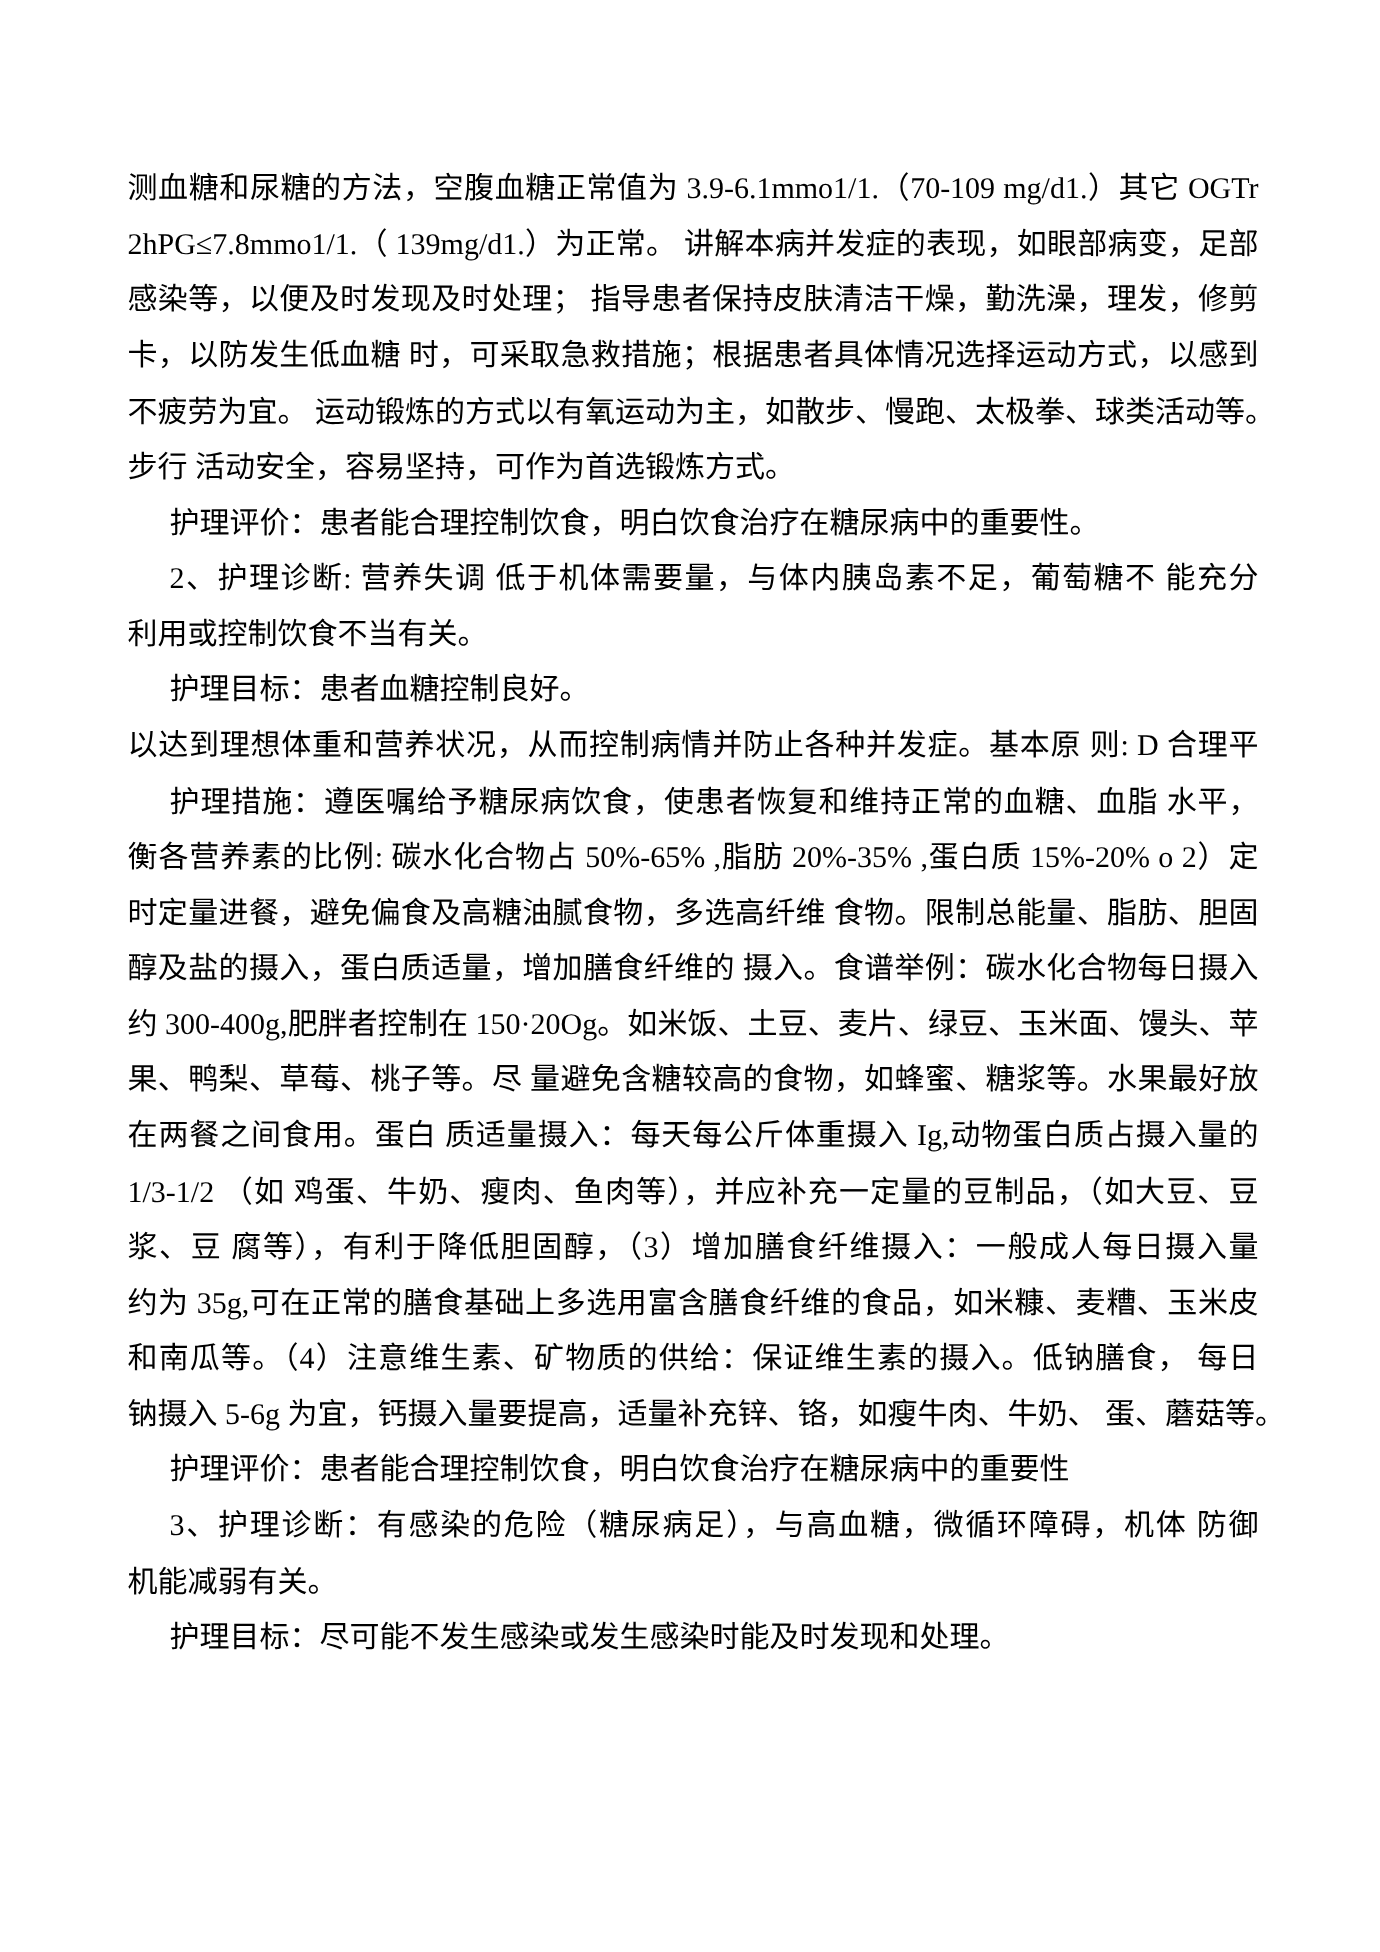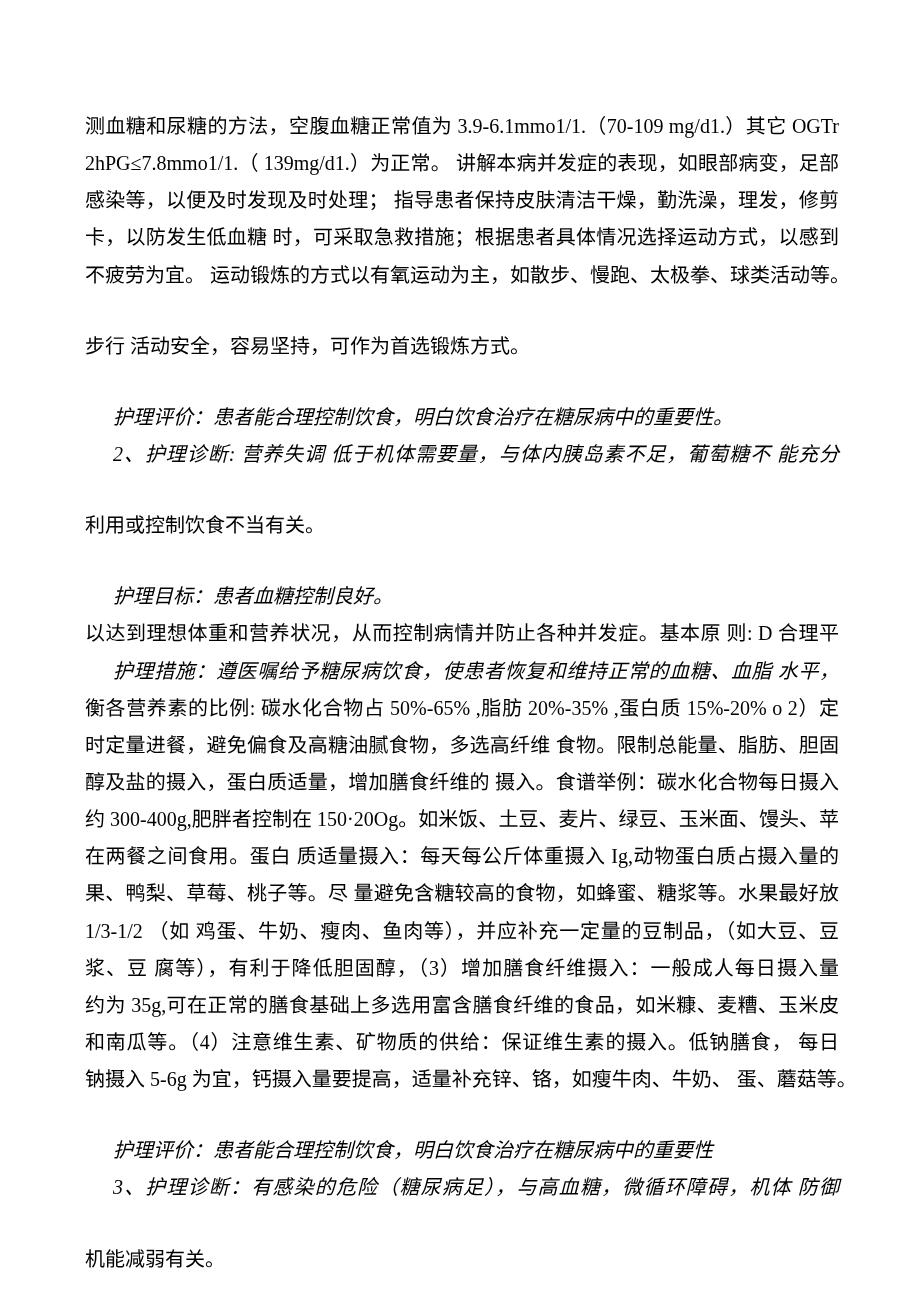--- a/index.html
+++ b/index.html
@@ -32,25 +32,23 @@
   }
   .line {
     height: 37.15px;
     line-height: 37.15px;
     white-space: nowrap;
     text-align: justify;
     text-align-last: justify;
   }
   .line.no-fill {
     text-align-last: left;
-    margin-top: 34px;
   }
   .line.indent {
     text-indent: 28px;
-    font-style: italic;
   }
 </style>
 </head>
 <body>
 
 <div class="page">
   <div class="content">
       <div class="paragraph">
         <div class="line">测血糖和尿糖的方法，空腹血糖正常值为 3.9-6.1mmo1/1.（70-109 mg/d1.）其它 OGTr</div>
         <div class="line">2hPG≤7.8mmo1/1.（ 139mg/d1.）为正常。 讲解本病并发症的表现，如眼部病变，足部</div>
@@ -69,22 +67,22 @@
       <div class="paragraph">
         <div class="line no-fill indent">护理目标：患者血糖控制良好。</div>
       </div>
       <div class="paragraph">
         <div class="line">以达到理想体重和营养状况，从而控制病情并防止各种并发症。基本原 则: D 合理平</div>
         <div class="line indent">护理措施：遵医嘱给予糖尿病饮食，使患者恢复和维持正常的血糖、血脂 水平，</div>
         <div class="line">衡各营养素的比例: 碳水化合物占 50%-65% ,脂肪 20%-35% ,蛋白质 15%-20% o 2）定</div>
         <div class="line">时定量进餐，避免偏食及高糖油腻食物，多选高纤维 食物。限制总能量、脂肪、胆固</div>
         <div class="line">醇及盐的摄入，蛋白质适量，增加膳食纤维的 摄入。食谱举例：碳水化合物每日摄入</div>
         <div class="line">约 300-400g,肥胖者控制在 150·20Og。如米饭、土豆、麦片、绿豆、玉米面、馒头、苹</div>
+        <div class="line">果、鸭梨、草莓、桃子等。尽 量避免含糖较高的食物，如蜂蜜、糖浆等。水果最好放</div>
         <div class="line">在两餐之间食用。蛋白 质适量摄入：每天每公斤体重摄入 Ig,动物蛋白质占摄入量的</div>
-        <div class="line">果、鸭梨、草莓、桃子等。尽 量避免含糖较高的食物，如蜂蜜、糖浆等。水果最好放</div>
         <div class="line">1/3-1/2 （如 鸡蛋、牛奶、瘦肉、鱼肉等），并应补充一定量的豆制品，（如大豆、豆</div>
         <div class="line">浆、豆 腐等），有利于降低胆固醇，（3）增加膳食纤维摄入：一般成人每日摄入量</div>
         <div class="line">约为 35g,可在正常的膳食基础上多选用富含膳食纤维的食品，如米糠、麦糟、玉米皮</div>
         <div class="line">和南瓜等。（4）注意维生素、矿物质的供给：保证维生素的摄入。低钠膳食， 每日</div>
         <div class="line">钠摄入 5-6g 为宜，钙摄入量要提高，适量补充锌、铬，如瘦牛肉、牛奶、 蛋、蘑菇等。</div>
       </div>
       <div class="paragraph">
         <div class="line no-fill indent">护理评价：患者能合理控制饮食，明白饮食治疗在糖尿病中的重要性</div>
       </div>
       <div class="paragraph">

